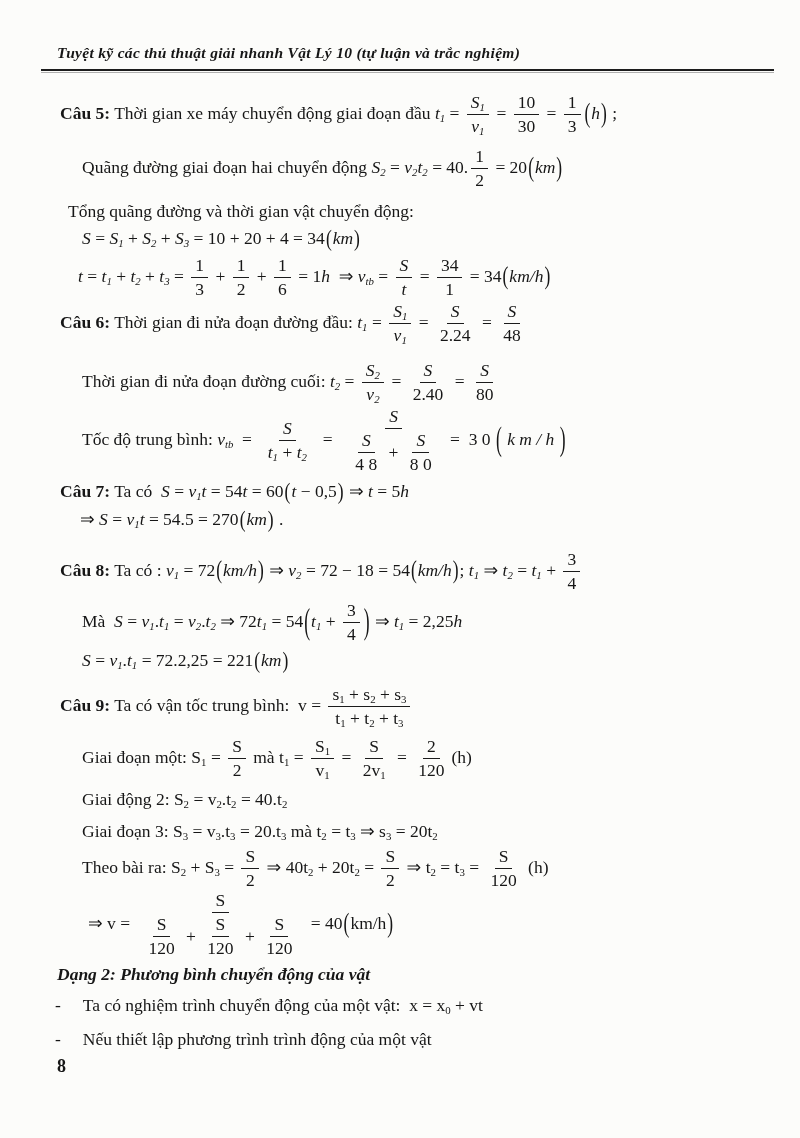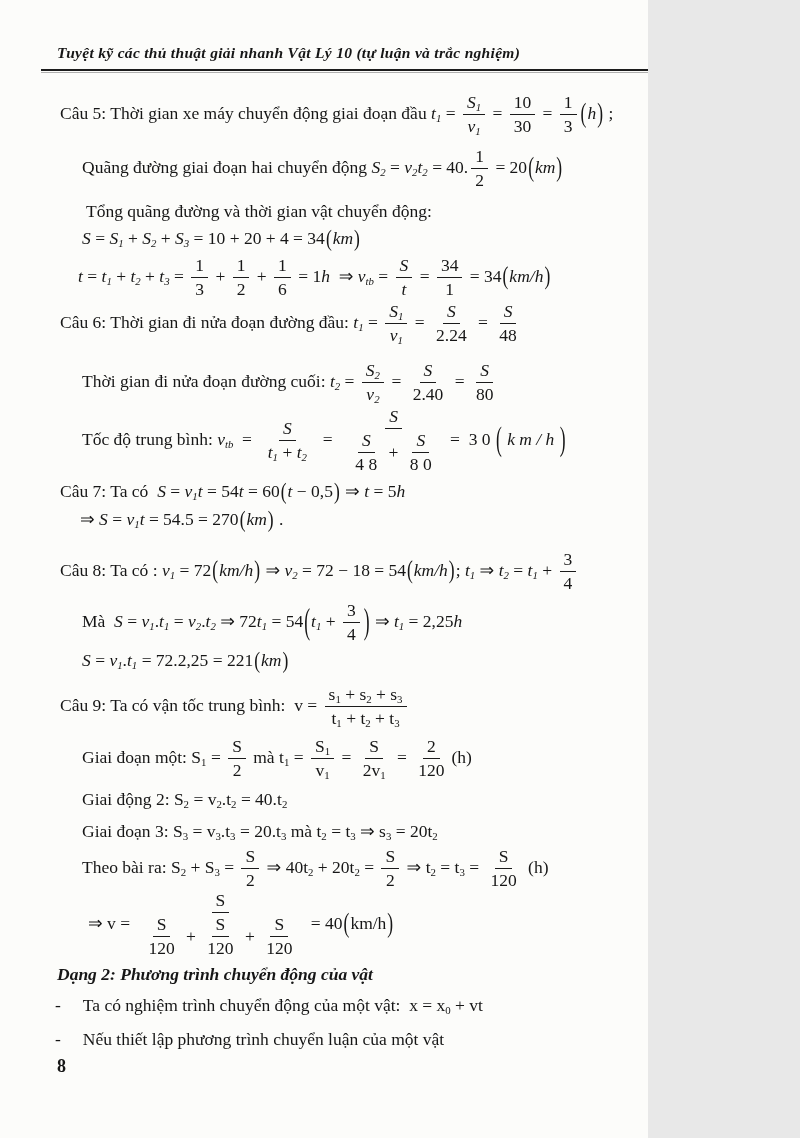--- a/index.html
+++ b/index.html
@@ -1,27 +1,27 @@
 <!DOCTYPE html>
 <html><head>
 <meta charset="utf-8">
 <style>
   html,body{margin:0;padding:0;}
   body{background:#e8e8e8;}
-  .page{position:relative;width:648px;height:1138px;background:#fcfcfa;overflow:hidden;
+  .page{position:relative;width:800px;height:1138px;background:#fcfcfa;overflow:hidden;
         font-family:"Liberation Serif",serif;color:#161616;}
   .running-header{position:absolute;left:57px;top:44px;font-size:15.5px;font-weight:700;
         font-style:italic;letter-spacing:0.3px;white-space:nowrap;}
   .header-rule{position:absolute;left:41px;top:69px;width:733px;height:2px;background:#1c1c1c;}
   .header-rule2{position:absolute;left:41px;top:72px;width:733px;height:1px;background:#555;opacity:.45;}
   .line{position:absolute;display:flex;align-items:center;white-space:pre;font-size:17.5px;
         line-height:1.25;}
   .rm{font-style:normal;}
   .it{font-style:italic;}
-  .bd{font-weight:400;}
+  .bd{font-weight:700;}
   .bi{font-weight:700;font-style:italic;}
   sub{font-size:0.62em;line-height:0;vertical-align:-0.3em;}
   .frac{display:inline-flex;flex-direction:column;align-items:center;margin:0 3px;
         line-height:1.2;vertical-align:middle;}
   .num{display:flex;align-items:center;justify-content:center;border-bottom:1.6px solid #1b1b1b;
         padding:0 4px 1px 4px;white-space:pre;}
   .den{display:flex;align-items:center;justify-content:center;padding:1px 4px 0 4px;white-space:pre;}
   .big{display:inline-block;font-weight:400;margin:0 1px;}
   .spc{display:inline-block;}
   .page-number{position:absolute;left:57px;top:1056px;font-size:18px;font-weight:700;}
@@ -29,35 +29,35 @@
 </head>
 <body>
 
 <div class="page">
   <div class="running-header">Tuyệt kỹ các thủ thuật giải nhanh Vật Lý 10 (tự luận và trắc nghiệm)</div>
   <div class="header-rule"></div>
   <div class="header-rule2"></div>
 
   <div class="line" style="top:88px;left:60px;height:52px"><span class="bd">Câu 5:</span><span class="rm"> Thời gian xe máy chuyển động giai đoạn đầu </span><span class="it">t<sub>1</sub></span><span class="rm"> = </span><span class="frac"><span class="num"><span class="it">S<sub>1</sub></span></span><span class="den"><span class="it">v<sub>1</sub></span></span></span><span class="rm"> = </span><span class="frac"><span class="num"><span class="rm">10</span></span><span class="den"><span class="rm">30</span></span></span><span class="rm"> = </span><span class="frac"><span class="num"><span class="rm">1</span></span><span class="den"><span class="rm">3</span></span></span><span class="big" style="transform: scaleY(1.6);">(</span><span class="it">h</span><span class="big" style="transform: scaleY(1.6);">)</span><span class="rm"> ;</span></div>
   <div class="line" style="top:140px;left:82px;height:56px"><span class="rm">Quãng đường giai đoạn hai chuyển động </span><span class="it">S<sub>2</sub></span><span class="rm"> = </span><span class="it">v<sub>2</sub></span><span class="it">t<sub>2</sub></span><span class="rm"> = 40.</span><span class="frac"><span class="num"><span class="rm">1</span></span><span class="den"><span class="rm">2</span></span></span><span class="rm"> = 20</span><span class="big" style="transform: scaleY(1.6);">(</span><span class="it">km</span><span class="big" style="transform: scaleY(1.6);">)</span></div>
-  <div class="line" style="top:200px;left:86px;height:24px"><span class="rm">Tổng quãng đường và thời gian vật chuyển động:</span></div>
+  <div class="line" style="top:200px;left:68px;height:24px"><span class="rm">Tổng quãng đường và thời gian vật chuyển động:</span></div>
   <div class="line" style="top:224px;left:82px;height:30px"><span class="it">S</span><span class="rm"> = </span><span class="it">S<sub>1</sub></span><span class="rm"> + </span><span class="it">S<sub>2</sub></span><span class="rm"> + </span><span class="it">S<sub>3</sub></span><span class="rm"> = 10 + 20 + 4 = 34</span><span class="big" style="transform: scaleY(1.35);">(</span><span class="it">km</span><span class="big" style="transform: scaleY(1.35);">)</span></div>
   <div class="line" style="top:252px;left:78px;height:50px"><span class="it">t</span><span class="rm"> = </span><span class="it">t<sub>1</sub></span><span class="rm"> + </span><span class="it">t<sub>2</sub></span><span class="rm"> + </span><span class="it">t<sub>3</sub></span><span class="rm"> = </span><span class="frac"><span class="num"><span class="rm">1</span></span><span class="den"><span class="rm">3</span></span></span><span class="rm"> + </span><span class="frac"><span class="num"><span class="rm">1</span></span><span class="den"><span class="rm">2</span></span></span><span class="rm"> + </span><span class="frac"><span class="num"><span class="rm">1</span></span><span class="den"><span class="rm">6</span></span></span><span class="rm"> = 1</span><span class="it">h</span><span class="rm">  ⇒ </span><span class="it">v<sub>tb</sub></span><span class="rm"> = </span><span class="frac"><span class="num"><span class="it">S</span></span><span class="den"><span class="it">t</span></span></span><span class="rm"> = </span><span class="frac"><span class="num"><span class="rm">34</span></span><span class="den"><span class="rm">1</span></span></span><span class="rm"> = 34</span><span class="big" style="transform: scaleY(1.45);">(</span><span class="it">km/h</span><span class="big" style="transform: scaleY(1.45);">)</span></div>
   <div class="line" style="top:298px;left:60px;height:50px"><span class="bd">Câu 6:</span><span class="rm"> Thời gian đi nửa đoạn đường đầu: </span><span class="it">t<sub>1</sub></span><span class="rm"> = </span><span class="frac"><span class="num"><span class="it">S<sub>1</sub></span></span><span class="den"><span class="it">v<sub>1</sub></span></span></span><span class="rm"> = </span><span class="frac"><span class="num"><span class="it">S</span></span><span class="den"><span class="rm">2.24</span></span></span><span class="rm"> = </span><span class="frac"><span class="num"><span class="it">S</span></span><span class="den"><span class="rm">48</span></span></span></div>
   <div class="line" style="top:355px;left:82px;height:54px"><span class="rm">Thời gian đi nửa đoạn đường cuối: </span><span class="it">t<sub>2</sub></span><span class="rm"> = </span><span class="frac"><span class="num"><span class="it">S<sub>2</sub></span></span><span class="den"><span class="it">v<sub>2</sub></span></span></span><span class="rm"> = </span><span class="frac"><span class="num"><span class="it">S</span></span><span class="den"><span class="rm">2.40</span></span></span><span class="rm"> = </span><span class="frac"><span class="num"><span class="it">S</span></span><span class="den"><span class="rm">80</span></span></span></div>
   <div class="line" style="top:408px;left:82px;height:64px"><span class="rm">Tốc độ trung bình: </span><span class="it">v<sub>tb</sub></span><span class="rm">  =  </span><span class="frac"><span class="num"><span class="it">S</span></span><span class="den"><span class="it">t<sub>1</sub></span><span class="rm"> + </span><span class="it">t<sub>2</sub></span></span></span><span class="rm">  =  </span><span class="frac"><span class="num"><span class="it">S</span></span><span class="den"><span class="frac"><span class="num"><span class="it">S</span></span><span class="den"><span class="rm">4 8</span></span></span><span class="rm"> + </span><span class="frac"><span class="num"><span class="it">S</span></span><span class="den"><span class="rm">8 0</span></span></span></span></span><span class="rm"> =  3 0 </span><span class="big" style="transform: scaleY(1.9);">(</span><span class="it"> k m / h </span><span class="big" style="transform: scaleY(1.9);">)</span></div>
   <div class="line" style="top:477px;left:60px;height:30px"><span class="bd">Câu 7:</span><span class="rm"> Ta có  </span><span class="it">S</span><span class="rm"> = </span><span class="it">v<sub>1</sub></span><span class="it">t</span><span class="rm"> = 54</span><span class="it">t</span><span class="rm"> = 60</span><span class="big" style="transform: scaleY(1.3);">(</span><span class="it">t</span><span class="rm"> − 0,5</span><span class="big" style="transform: scaleY(1.3);">)</span><span class="rm"> ⇒ </span><span class="it">t</span><span class="rm"> = 5</span><span class="it">h</span></div>
   <div class="line" style="top:505px;left:80px;height:30px"><span class="rm">⇒ </span><span class="it">S</span><span class="rm"> = </span><span class="it">v<sub>1</sub></span><span class="it">t</span><span class="rm"> = 54.5 = 270</span><span class="big" style="transform: scaleY(1.3);">(</span><span class="it">km</span><span class="big" style="transform: scaleY(1.3);">)</span><span class="rm"> .</span></div>
   <div class="line" style="top:545px;left:60px;height:52px"><span class="bd">Câu 8:</span><span class="rm"> Ta có : </span><span class="it">v<sub>1</sub></span><span class="rm"> = 72</span><span class="big" style="transform: scaleY(1.45);">(</span><span class="it">km/h</span><span class="big" style="transform: scaleY(1.45);">)</span><span class="rm"> ⇒ </span><span class="it">v<sub>2</sub></span><span class="rm"> = 72 − 18 = 54</span><span class="big" style="transform: scaleY(1.45);">(</span><span class="it">km/h</span><span class="big" style="transform: scaleY(1.45);">)</span><span class="rm">; </span><span class="it">t<sub>1</sub></span><span class="rm"> ⇒ </span><span class="it">t<sub>2</sub></span><span class="rm"> = </span><span class="it">t<sub>1</sub></span><span class="rm"> + </span><span class="frac"><span class="num"><span class="rm">3</span></span><span class="den"><span class="rm">4</span></span></span></div>
   <div class="line" style="top:596px;left:82px;height:52px"><span class="rm">Mà  </span><span class="it">S</span><span class="rm"> = </span><span class="it">v<sub>1</sub></span><span class="rm">.</span><span class="it">t<sub>1</sub></span><span class="rm"> = </span><span class="it">v<sub>2</sub></span><span class="rm">.</span><span class="it">t<sub>2</sub></span><span class="rm"> ⇒ 72</span><span class="it">t<sub>1</sub></span><span class="rm"> = 54</span><span class="big" style="transform: scaleY(2.1);">(</span><span class="it">t<sub>1</sub></span><span class="rm"> + </span><span class="frac"><span class="num"><span class="rm">3</span></span><span class="den"><span class="rm">4</span></span></span><span class="big" style="transform: scaleY(2.1);">)</span><span class="rm"> ⇒ </span><span class="it">t<sub>1</sub></span><span class="rm"> = 2,25</span><span class="it">h</span></div>
   <div class="line" style="top:647px;left:82px;height:28px"><span class="it">S</span><span class="rm"> = </span><span class="it">v<sub>1</sub></span><span class="rm">.</span><span class="it">t<sub>1</sub></span><span class="rm"> = 72.2,25 = 221</span><span class="big" style="transform: scaleY(1.3);">(</span><span class="it">km</span><span class="big" style="transform: scaleY(1.3);">)</span></div>
   <div class="line" style="top:680px;left:60px;height:52px"><span class="bd">Câu 9:</span><span class="rm"> Ta có vận tốc trung bình:  v = </span><span class="frac"><span class="num"><span class="rm">s<sub>1</sub></span><span class="rm"> + </span><span class="rm">s<sub>2</sub></span><span class="rm"> + </span><span class="rm">s<sub>3</sub></span></span><span class="den"><span class="rm">t<sub>1</sub></span><span class="rm"> + </span><span class="rm">t<sub>2</sub></span><span class="rm"> + </span><span class="rm">t<sub>3</sub></span></span></span></div>
   <div class="line" style="top:732px;left:82px;height:52px"><span class="rm">Giai đoạn một: </span><span class="rm">S<sub>1</sub></span><span class="rm"> = </span><span class="frac"><span class="num"><span class="rm">S</span></span><span class="den"><span class="rm">2</span></span></span><span class="rm"> mà </span><span class="rm">t<sub>1</sub></span><span class="rm"> = </span><span class="frac"><span class="num"><span class="rm">S<sub>1</sub></span></span><span class="den"><span class="rm">v<sub>1</sub></span></span></span><span class="rm"> = </span><span class="frac"><span class="num"><span class="rm">S</span></span><span class="den"><span class="rm">2</span><span class="rm">v<sub>1</sub></span></span></span><span class="rm"> = </span><span class="frac"><span class="num"><span class="rm">2</span></span><span class="den"><span class="rm">120</span></span></span><span class="rm">(h)</span></div>
   <div class="line" style="top:786px;left:82px;height:28px"><span class="rm">Giai động 2: </span><span class="rm">S<sub>2</sub></span><span class="rm"> = </span><span class="rm">v<sub>2</sub></span><span class="rm">.</span><span class="rm">t<sub>2</sub></span><span class="rm"> = 40.</span><span class="rm">t<sub>2</sub></span></div>
   <div class="line" style="top:818px;left:82px;height:28px"><span class="rm">Giai đoạn 3: </span><span class="rm">S<sub>3</sub></span><span class="rm"> = </span><span class="rm">v<sub>3</sub></span><span class="rm">.</span><span class="rm">t<sub>3</sub></span><span class="rm"> = 20.</span><span class="rm">t<sub>3</sub></span><span class="rm"> mà </span><span class="rm">t<sub>2</sub></span><span class="rm"> = </span><span class="rm">t<sub>3</sub></span><span class="rm"> ⇒ </span><span class="rm">s<sub>3</sub></span><span class="rm"> = 20</span><span class="rm">t<sub>2</sub></span></div>
   <div class="line" style="top:845px;left:82px;height:46px"><span class="rm">Theo bài ra: </span><span class="rm">S<sub>2</sub></span><span class="rm"> + </span><span class="rm">S<sub>3</sub></span><span class="rm"> = </span><span class="frac"><span class="num"><span class="rm">S</span></span><span class="den"><span class="rm">2</span></span></span><span class="rm"> ⇒ 40</span><span class="rm">t<sub>2</sub></span><span class="rm"> + 20</span><span class="rm">t<sub>2</sub></span><span class="rm"> = </span><span class="frac"><span class="num"><span class="rm">S</span></span><span class="den"><span class="rm">2</span></span></span><span class="rm"> ⇒ </span><span class="rm">t<sub>2</sub></span><span class="rm"> = </span><span class="rm">t<sub>3</sub></span><span class="rm"> = </span><span class="frac"><span class="num"><span class="rm">S</span></span><span class="den"><span class="rm">120</span></span></span><span class="rm"> (h)</span></div>
   <div class="line" style="top:892px;left:88px;height:64px"><span class="rm">⇒ v = </span><span class="frac"><span class="num"><span class="rm">S</span></span><span class="den"><span class="frac"><span class="num"><span class="rm">S</span></span><span class="den"><span class="rm">120</span></span></span><span class="rm"> + </span><span class="frac"><span class="num"><span class="rm">S</span></span><span class="den"><span class="rm">120</span></span></span><span class="rm"> + </span><span class="frac"><span class="num"><span class="rm">S</span></span><span class="den"><span class="rm">120</span></span></span></span></span><span class="rm"> = 40</span><span class="big" style="transform: scaleY(1.5);">(</span><span class="rm">km/h</span><span class="big" style="transform: scaleY(1.5);">)</span></div>
-  <div class="line" style="top:962px;left:57px;height:26px"><span class="bi">Dạng 2: Phương trình chuyển động của vật</span></div>
+  <div class="line" style="top:962px;left:57px;height:26px"><span class="bi">Dạng 2: Phương bình chuyển động của vật</span></div>
   <div class="line" style="top:992px;left:55px;height:28px"><span class="rm">-</span><span class="spc" style="width: 22px;"></span><span class="rm">Ta có nghiệm trình chuyển động của một vật:  x = </span><span class="rm">x<sub>0</sub></span><span class="rm"> + vt</span></div>
-  <div class="line" style="top:1026px;left:55px;height:28px"><span class="rm">-</span><span class="spc" style="width: 22px;"></span><span class="rm">Nếu thiết lập phương trình chuyển luận của một vật</span></div>
+  <div class="line" style="top:1026px;left:55px;height:28px"><span class="rm">-</span><span class="spc" style="width: 22px;"></span><span class="rm">Nếu thiết lập phương trình trình động của một vật</span></div>
 
   <div class="page-number">8</div>
 </div>
 
 </body></html>

